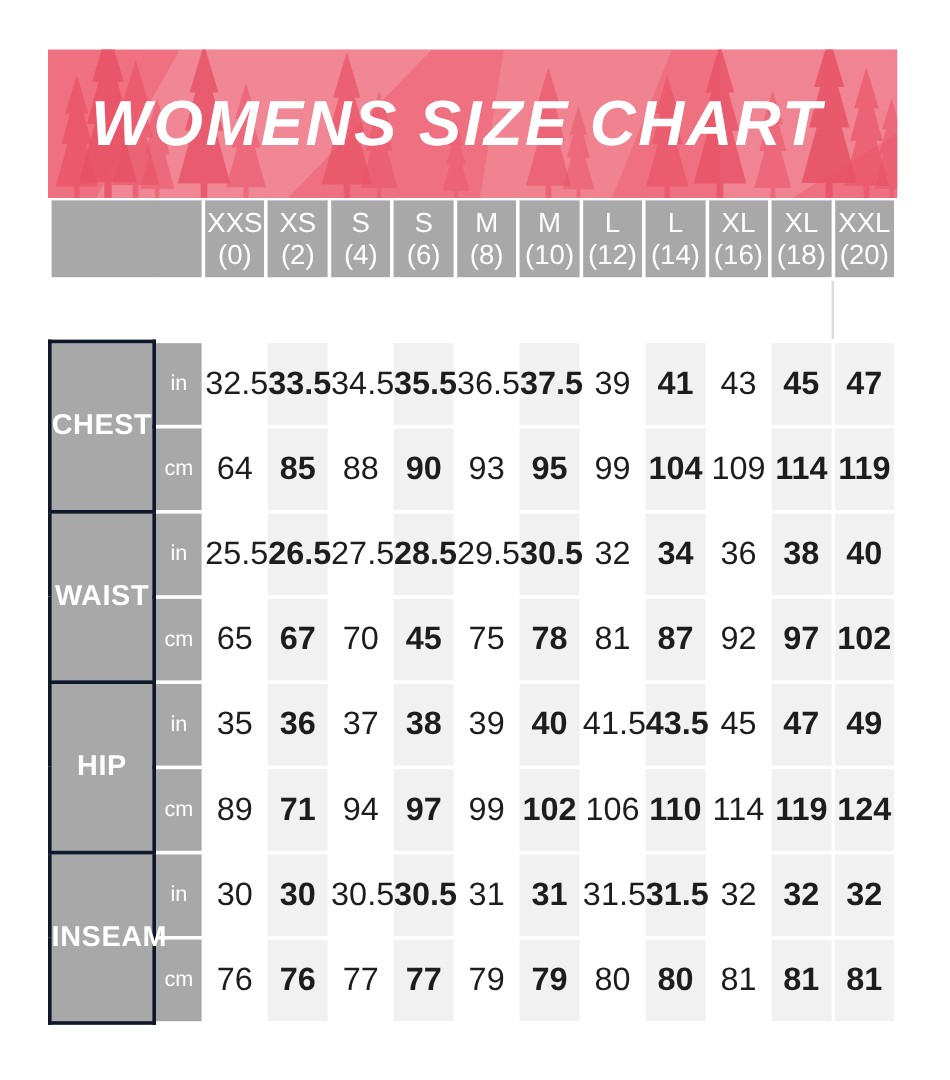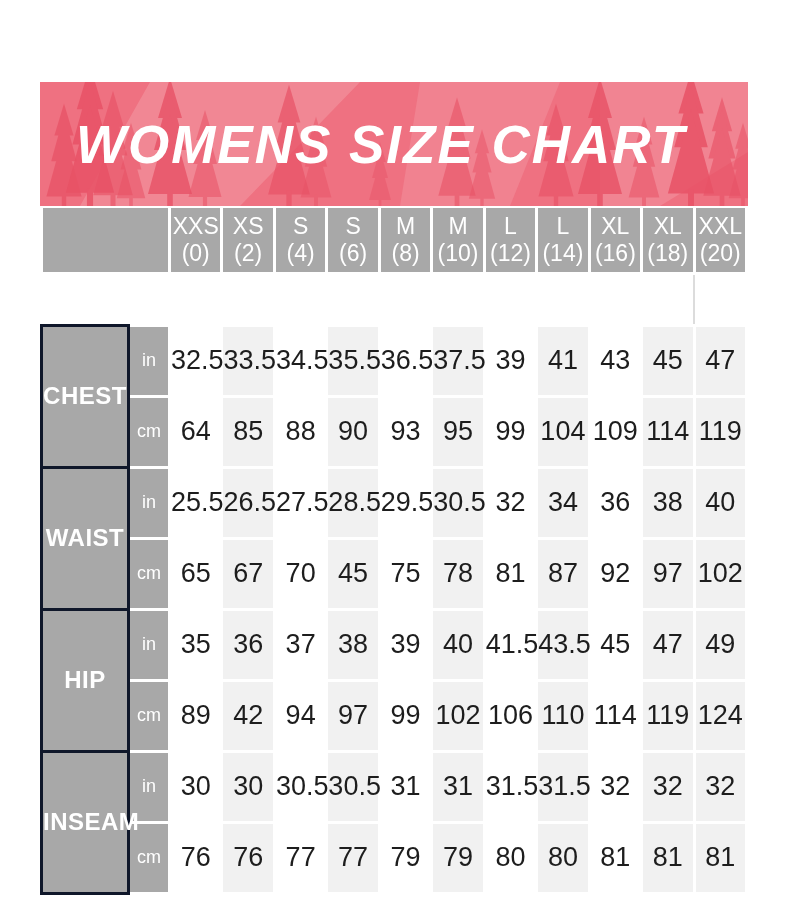--- a/index.html
+++ b/index.html
@@ -20,21 +20,20 @@
     left: 40px;
     top: 41px;
     width: 708px;
   }
   
   .banner {
     position: relative;
     width: 708px;
     height: 124px;
     overflow: hidden;
-    margin-top: 41px;
   }
   .banner-svg {
     position: absolute;
     inset: 0;
     width: 100%;
     height: 100%;
     display: block;
   }
   .bnr-base  { fill: var(--banner-base, #ef7181); }
   .bnr-tree  { fill: var(--banner-tree, #e85266); }
@@ -110,21 +109,21 @@
   }
   .val-td {
     background: var(--cell-white, #ffffff);
     border: 3px solid #ffffff;
     color: var(--value-text, #1d1d1d);
     font-size: 27px;
     font-weight: 400;
     text-align: center;
     vertical-align: middle;
   }
-  .val-td.alt { background: var(--cell-alt, #f1f1f1); }
+  .val-td.alt { background: var(--cell-alt, #f1f1f1); font-weight: bold; }
 </style>
 </head>
 <body>
 
 <div class="page">
   <div class="chart-container">
 
     <div class="banner">
       <svg class="banner-svg" viewBox="0 0 708 124" preserveAspectRatio="none" aria-hidden="true">
         <defs>
@@ -301,21 +300,21 @@
             <td class="val-td alt">40</td>
             <td class="val-td">41.5</td>
             <td class="val-td alt">43.5</td>
             <td class="val-td">45</td>
             <td class="val-td alt">47</td>
             <td class="val-td alt">49</td>
           </tr>
           <tr class="body-row">
             <td class="unit-td">cm</td>
             <td class="val-td">89</td>
-            <td class="val-td alt">42</td>
+            <td class="val-td alt">71</td>
             <td class="val-td">94</td>
             <td class="val-td alt">97</td>
             <td class="val-td">99</td>
             <td class="val-td alt">102</td>
             <td class="val-td">106</td>
             <td class="val-td alt">110</td>
             <td class="val-td">114</td>
             <td class="val-td alt">119</td>
             <td class="val-td alt">124</td>
           </tr>

